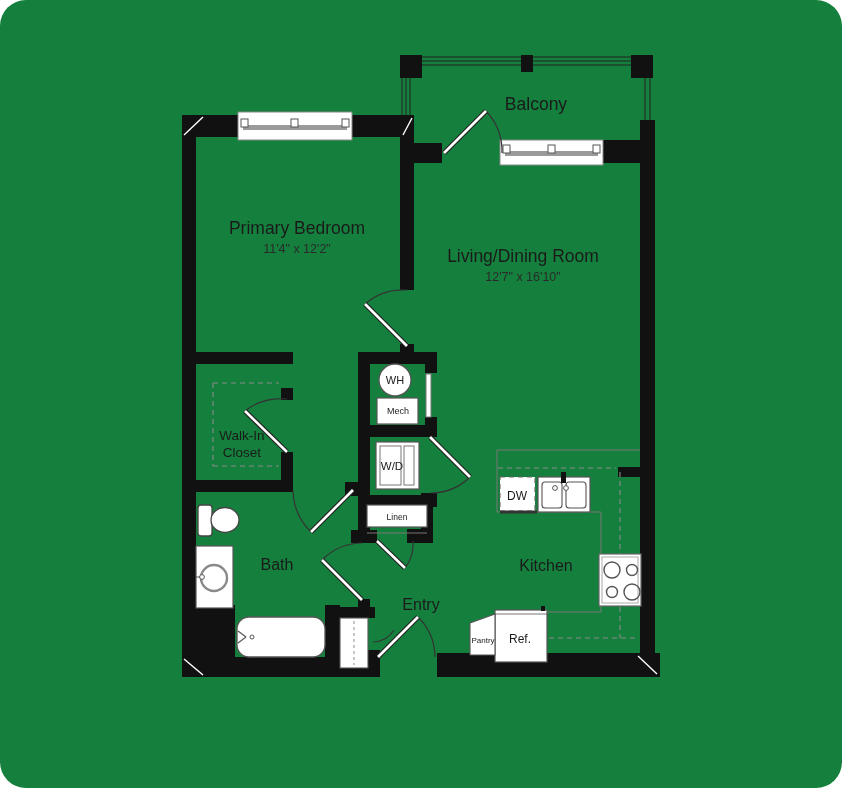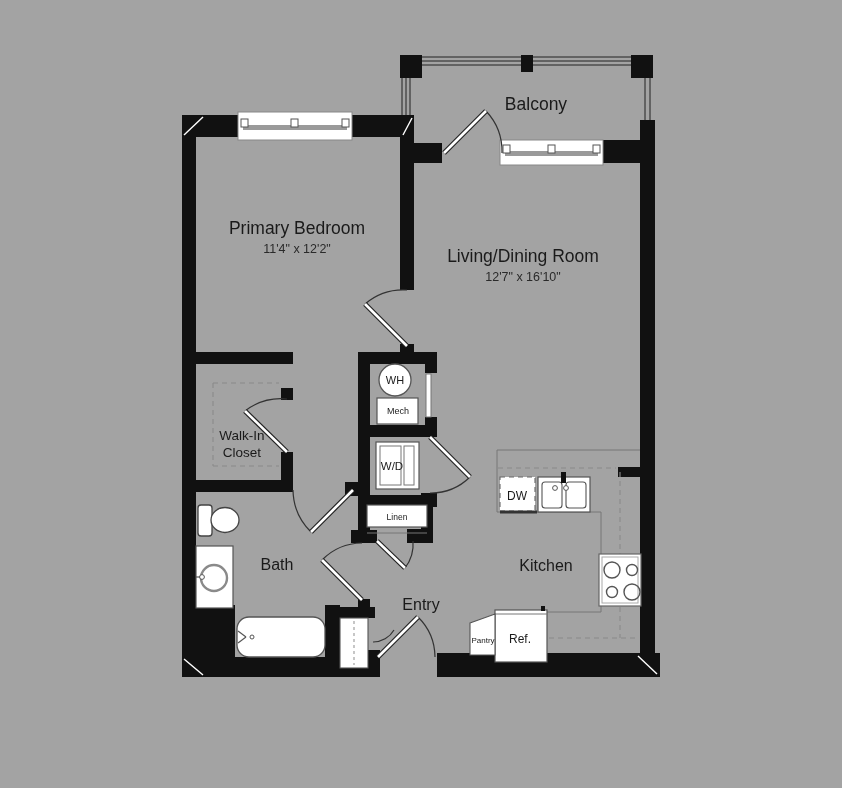--- a/index.html
+++ b/index.html
@@ -1,17 +1,17 @@
 <!DOCTYPE html>
 <html><head>
 <meta charset="utf-8">
 <style>
   html,body{margin:0;padding:0;background:#ffffff;}
-  .stage{position:relative;width:842px;height:788px;background:#a3a3a3;overflow:hidden;
-         font-family:"Liberation Sans", sans-serif;}
+  .stage{position:relative;width:842px;height:788px;background:#15803d;overflow:hidden;
+         font-family:"Liberation Sans", sans-serif;border-radius:26px;}
   svg{position:absolute;left:0;top:0;}
   .wall{fill:#111111;stroke:none;}
   .thinline{stroke:#555555;fill:none;stroke-width:1.2;}
   .fixline{stroke:#555555;fill:#ffffff;stroke-width:1.2;}
   .grayline{stroke:#777777;fill:none;stroke-width:1;}
   .dash{stroke:#8a8a8a;fill:none;stroke-width:1.1;stroke-dasharray:5 4;}
   .dashbox{stroke:#666666;fill:#ffffff;stroke-width:1.1;stroke-dasharray:5 4;}
   .arc{stroke:#333333;fill:none;stroke-width:1.2;}
   .leaf-out{stroke:#222222;stroke-width:5;stroke-linecap:butt;}
   .leaf-in{stroke:#ffffff;stroke-width:2.6;stroke-linecap:butt;}

